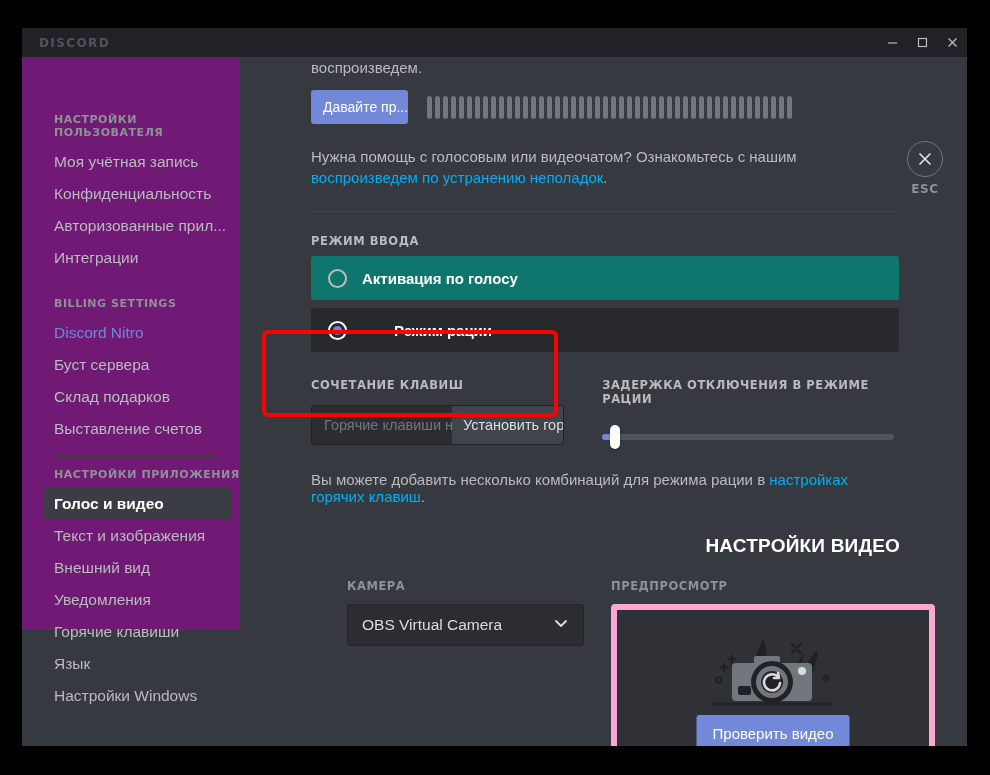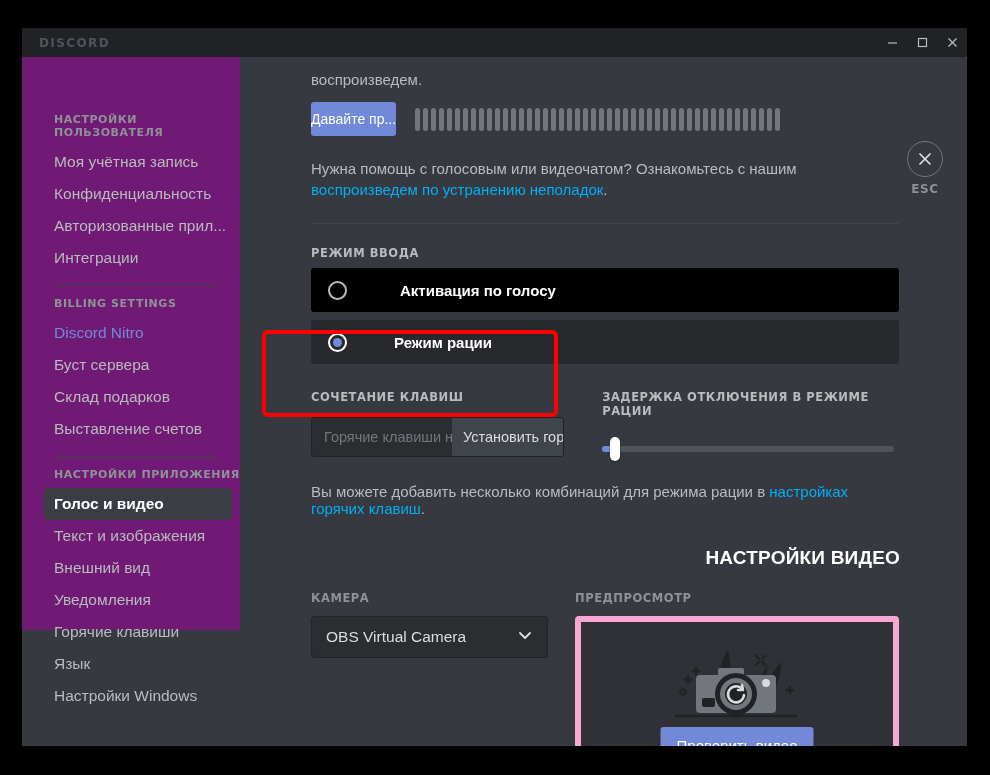--- a/index.html
+++ b/index.html
@@ -71,32 +71,32 @@
     margin: 11px 22px 11px 32px;
   }
 
   
   .main {
     position: absolute; left: 218px; top: 29px;
     width: 727px; height: 689px;
     background: #36393f;
     overflow: hidden;
   }
-  .content { position: absolute; left: 0; top: 12px; width: 660px; padding: 0 0 0 71px; }
+  .content { position: absolute; left: 0; top: 0; width: 660px; padding: 0 0 0 71px; }
 
   .para { font-size: 15px; color: #b9bbbe; line-height: 21px; }
   .para a { color: #00aff4; text-decoration: none; }
 
   
   .mictest-row { display: flex; align-items: center; margin-top: 12px; }
   .btn-blurple {
     background: #7289da; color: #fff;
     border: none; border-radius: 3px;
     font-size: 14px; font-family: "Liberation Sans", sans-serif;
-    padding: 9px 0;
+    padding: 9px 12px;
     white-space: nowrap; overflow: hidden;
     max-width: 97px; text-overflow: clip;
   }
   .level-bars { display: flex; gap: 3px; margin-left: 19px; }
   .level-bars i {
     display: block; width: 5px; height: 23px;
     background: #72767d; border-radius: 2.5px;
   }
 
   .divider { height: 1px; background: #40444b; margin: 23px 0 0 0; width: 588px; }
@@ -106,21 +106,21 @@
     color: #b9bbbe; font-family: "DejaVu Sans", sans-serif;
   }
 
   
   .radio-row {
     display: flex; align-items: center;
     height: 44px; border-radius: 3px;
     padding-left: 17px; width: 588px;
     margin-top: 8px;
   }
-  .radio-row.off { background: #000000; gap: 38px; }
+  .radio-row.off { background: #0f766e; }
   .radio-row.on  { background: #27292d; gap: 32px; }
   .radio-mark {
     width: 19px; height: 19px; border-radius: 50%;
     border: 2px solid #b9bbbe; margin-right: 15px;
     display: flex; align-items: center; justify-content: center;
     flex: none;
   }
   .radio-row.on .radio-mark { border-color: #fff; }
   .radio-dot { width: 9px; height: 9px; border-radius: 50%; background: #7289da; }
   .radio-label { font-size: 15px; font-weight: bold; color: #fff; }
@@ -163,21 +163,21 @@
   }
 
   .hint { margin-top: 22px; font-size: 15px; color: #b9bbbe; }
   .hint a { color: #00aff4; text-decoration: none; }
 
   .h2 {
     margin-top: 30px; font-size: 19px; font-weight: bold;
     color: #fff; letter-spacing: .2px; text-align: right;
   }
 
-  .video-cols { display: flex; margin-top: 22px; width: 588px; }
+  .video-cols { display: flex; margin-top: 22px; width: 588px; margin-left: 36px; }
   .vcol-left { width: 264px; }
   .vcol-right { width: 324px; }
   .select {
     margin-top: 11px; width: 237px; height: 42px;
     background: #2b2d31; border: 1px solid #232428; border-radius: 3px;
     display: flex; align-items: center; justify-content: space-between;
     padding: 0 14px;
     font-size: 15.5px; color: #dcddde;
   }
   .preview {

